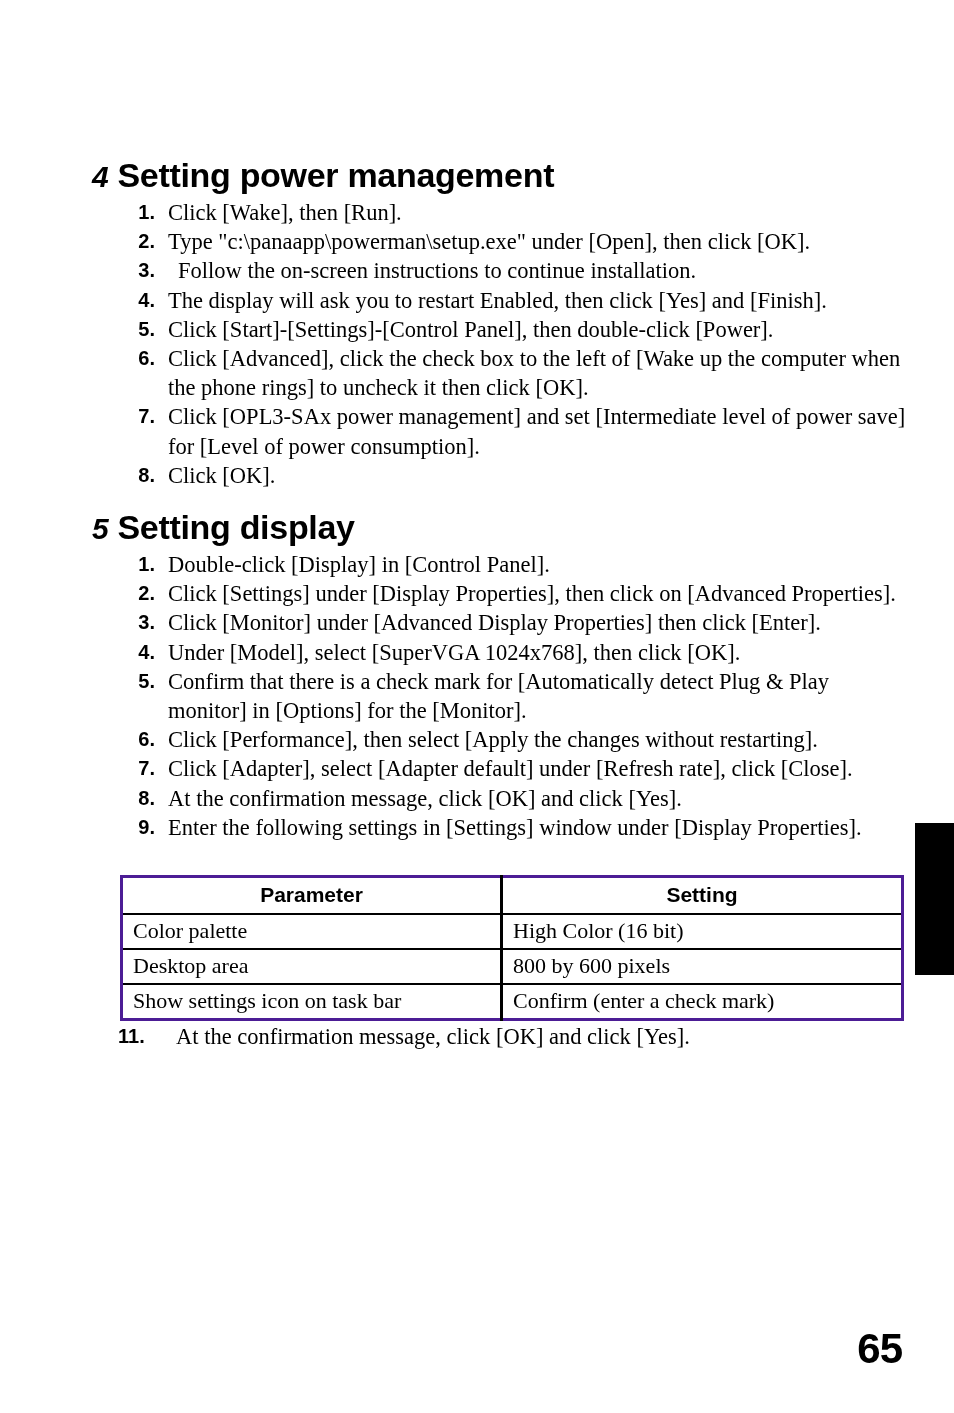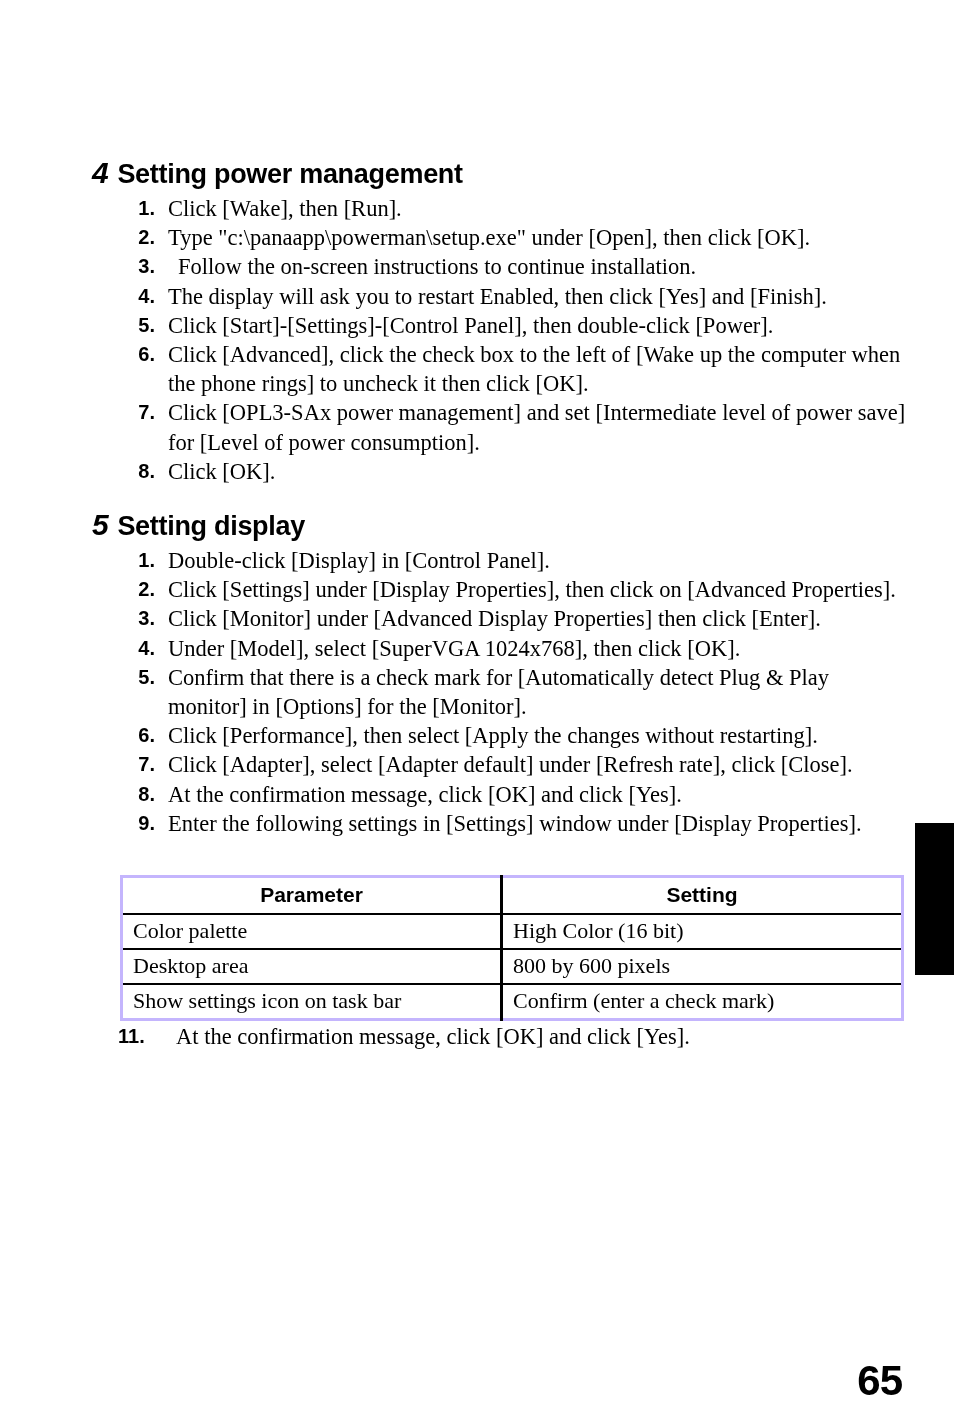--- a/index.html
+++ b/index.html
@@ -33,21 +33,21 @@
     margin-bottom: 6px;
   }
   .section-num {
     font-style: italic;
     font-size: 30px;
     font-weight: bold;
     margin-right: 9px;
     line-height: 1;
   }
   .section-title {
-    font-size: 27px;
+    font-size: 34px;
     line-height: 1;
   }
 
   
   ol.steps {
     list-style: none;
     margin: 0;
     padding: 0;
   }
   li.step {
@@ -78,21 +78,21 @@
   .tbl-wrap {
     position: absolute;
     left: 120px;
     top: 875px;
     width: 781px;
   }
   table.settings {
     border-collapse: collapse;
     width: 100%;
     table-layout: fixed;
-    border: 3px solid #c4b5fd;
+    border: 3px solid #4c1d95;
   }
   table.settings col.c1 { width: 380px; }
   table.settings col.c2 { width: 401px; }
   table.settings th {
     font-family: "Liberation Sans", sans-serif;
     font-weight: bold;
     font-size: 21px;
     text-align: center;
     padding: 5px 0 6px 0;
     border-right: 3px solid #000;
@@ -129,21 +129,21 @@
     top: 823px;
     width: 39px;
     height: 152px;
     background: #000000;
   }
 
   
   .page-number {
     position: absolute;
     right: 52px;
-    bottom: 8px;
+    bottom: 40px;
     font-family: "Liberation Sans", sans-serif;
     font-weight: bold;
     font-size: 42px;
     letter-spacing: -1px;
   }
 </style>
 </head>
 <body>
 
 <div class="page">

